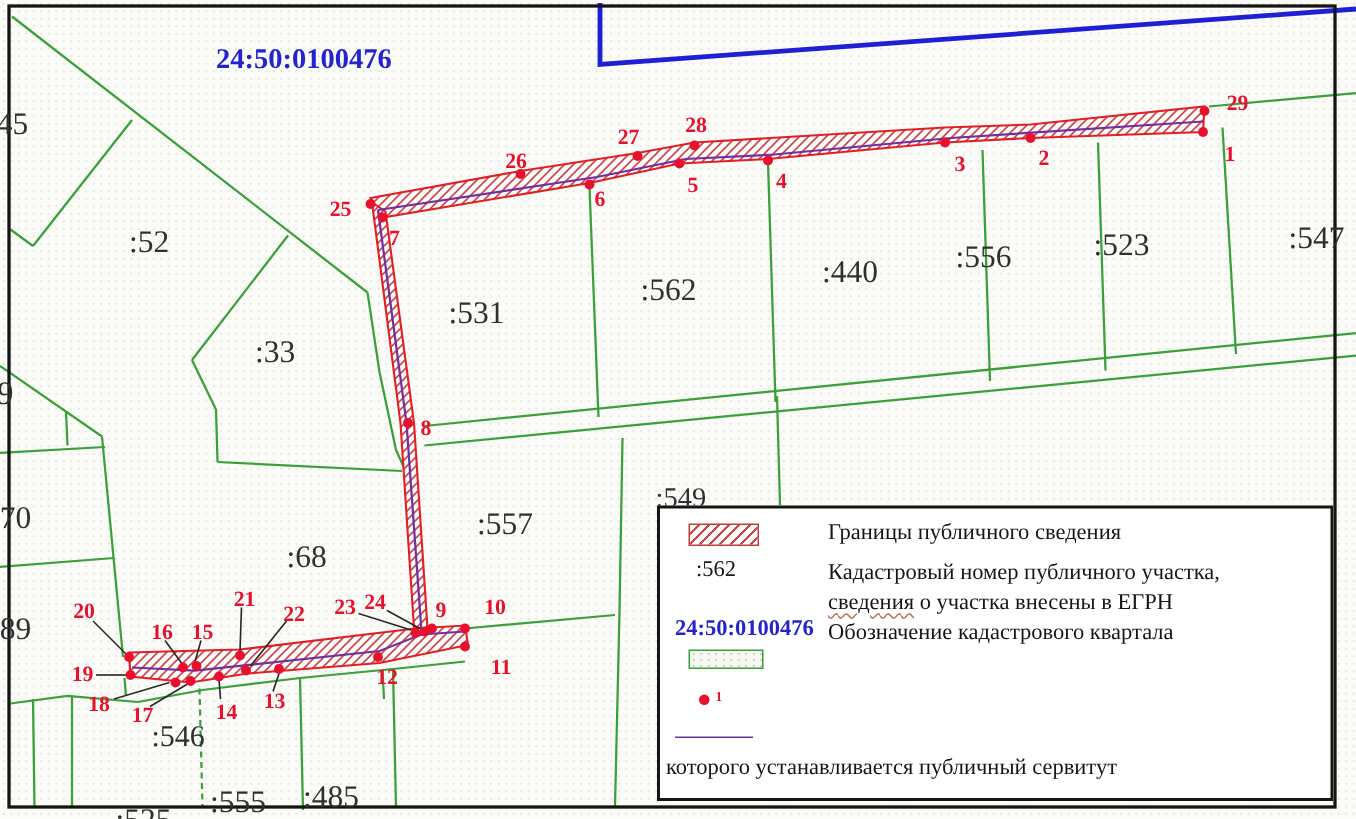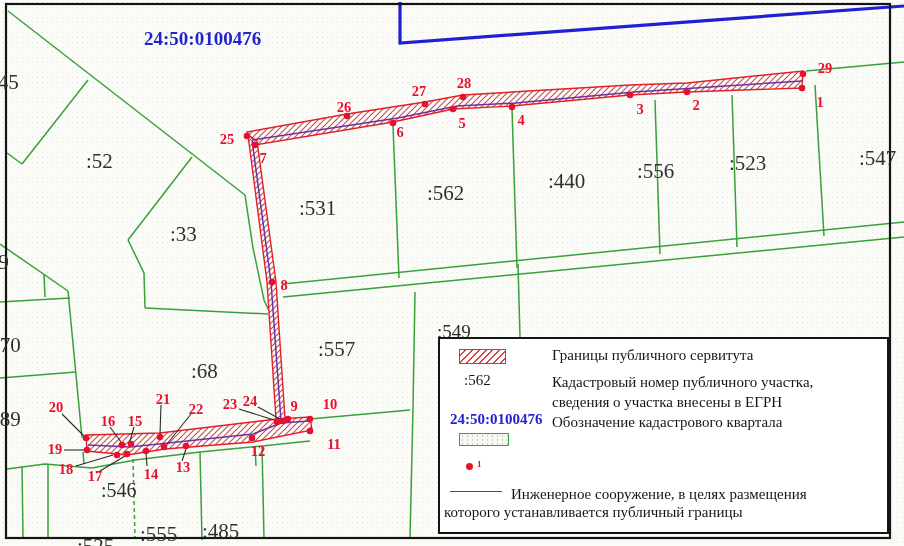--- a/index.html
+++ b/index.html
@@ -18,21 +18,21 @@
             border:1.6px solid #c43b3b;
             background:repeating-linear-gradient(135deg, rgba(0,0,0,0) 0 3.4px, #cf4545 3.4px 4.8px);}
   .sw-parcel{position:absolute;left:19px;top:94px;width:50px;height:13px;box-sizing:border-box;
              border:1.5px solid #3aa03a;background-color:#f6f8f2;
              background-image:radial-gradient(#c9cfc0 0.8px, transparent 0.9px);background-size:5px 4px;}
   .sw-dot{position:absolute;left:26px;top:124px;width:7px;height:7px;border-radius:50%;background:#e8112d;}
   .sw-dot-sub{position:absolute;left:37px;top:120px;font-size:9px;color:#e8112d;font-weight:bold;}
   .sw-line{position:absolute;left:10px;top:152px;width:52px;height:0;border-top:1.6px solid #7030a0;}
   .key562{position:absolute;left:24px;top:33px;font-size:15px;}
   .keyblue{position:absolute;left:10px;top:72px;font-size:15px;font-weight:bold;color:#2323cf;}
-  .wavy{text-decoration-style:wavy;text-decoration-color:#b87a5e;text-decoration-thickness:1px;text-underline-offset:2px;text-align:center;}
+  .wavy{text-decoration:underline;text-decoration-style:wavy;text-decoration-color:#b87a5e;text-decoration-thickness:1px;text-underline-offset:2px;text-align:center;}
 </style>
 </head>
 <body>
 
 <div id="stage">
   <svg id="map" width="904" height="546" viewBox="0 0 904 546">
       <defs>
         <pattern id="hatch" width="6" height="6" patternUnits="userSpaceOnUse">
           <rect width="6" height="6" fill="#ffffff"></rect>
           <path d="M0,6 L6,0" stroke="#cf4545" stroke-width="1.1"></path>
@@ -167,31 +167,30 @@
       <text x="191" y="378" fill="#2f2f2f" font-size="21" font-family="&quot;Liberation Serif&quot;,&quot;DejaVu Serif&quot;,serif">:68</text>
       <text x="101" y="497" fill="#2f2f2f" font-size="20" font-family="&quot;Liberation Serif&quot;,&quot;DejaVu Serif&quot;,serif">:546</text>
       <text x="140" y="541" fill="#2f2f2f" font-size="21" font-family="&quot;Liberation Serif&quot;,&quot;DejaVu Serif&quot;,serif">:555</text>
       <text x="202" y="538" fill="#2f2f2f" font-size="21" font-family="&quot;Liberation Serif&quot;,&quot;DejaVu Serif&quot;,serif">:485</text>
       <text x="77" y="553" fill="#2f2f2f" font-size="21" font-family="&quot;Liberation Serif&quot;,&quot;DejaVu Serif&quot;,serif">:525</text>
       <text x="144" y="45" fill="#2323cf" font-size="19" font-weight="bold" font-family="&quot;Liberation Serif&quot;,&quot;DejaVu Serif&quot;,serif">24:50:0100476</text>
     </svg>
 
   <div class="legend">
     <div class="sw-hatch"></div>
-    <div class="t" style="left:112px;top:7px">Границы публичного сервитута</div>
+    <div class="t" style="left:112px;top:7px">Границы публичного сведения</div>
 
     <div class="key562">:562</div>
     <div class="t" style="left:112px;top:34px">Кадастровый номер  публичного участка,</div>
     <div class="t" style="left:112px;top:54px"><span class="wavy">сведения</span><span> о участка внесены в ЕГРН</span></div>
 
     <div class="keyblue">24:50:0100476</div>
     <div class="t" style="left:112px;top:74px">Обозначение кадастрового квартала</div>
 
     <div class="sw-parcel"></div>
 
     <div class="sw-dot"></div>
     <div class="sw-dot-sub">1</div>
 
     <div class="sw-line"></div>
-    <div class="t" style="left:71px;top:146px">Инженерное сооружение, в целях размещения</div>
-    <div class="t" style="left:4px;top:164px">которого устанавливается публичный границы</div>
+    <div class="t" style="left:4px;top:164px">которого устанавливается публичный сервитут</div>
   </div>
 </div>
 
 </body></html>

